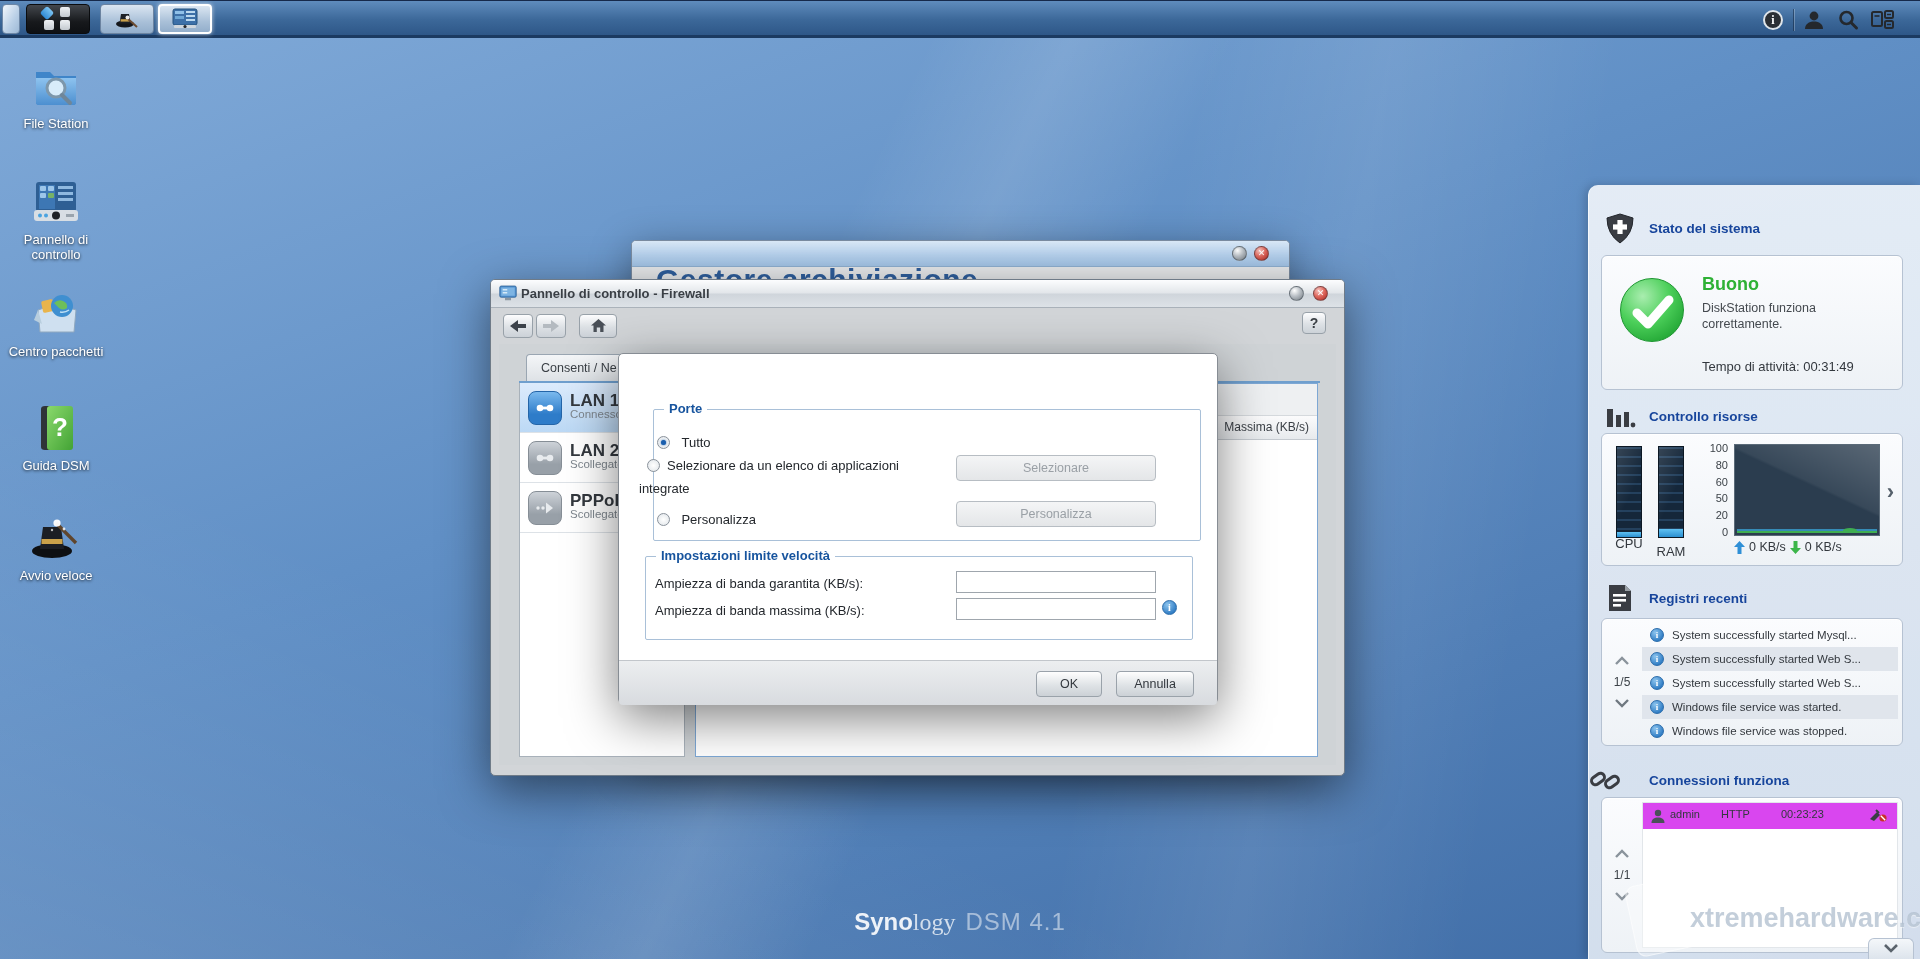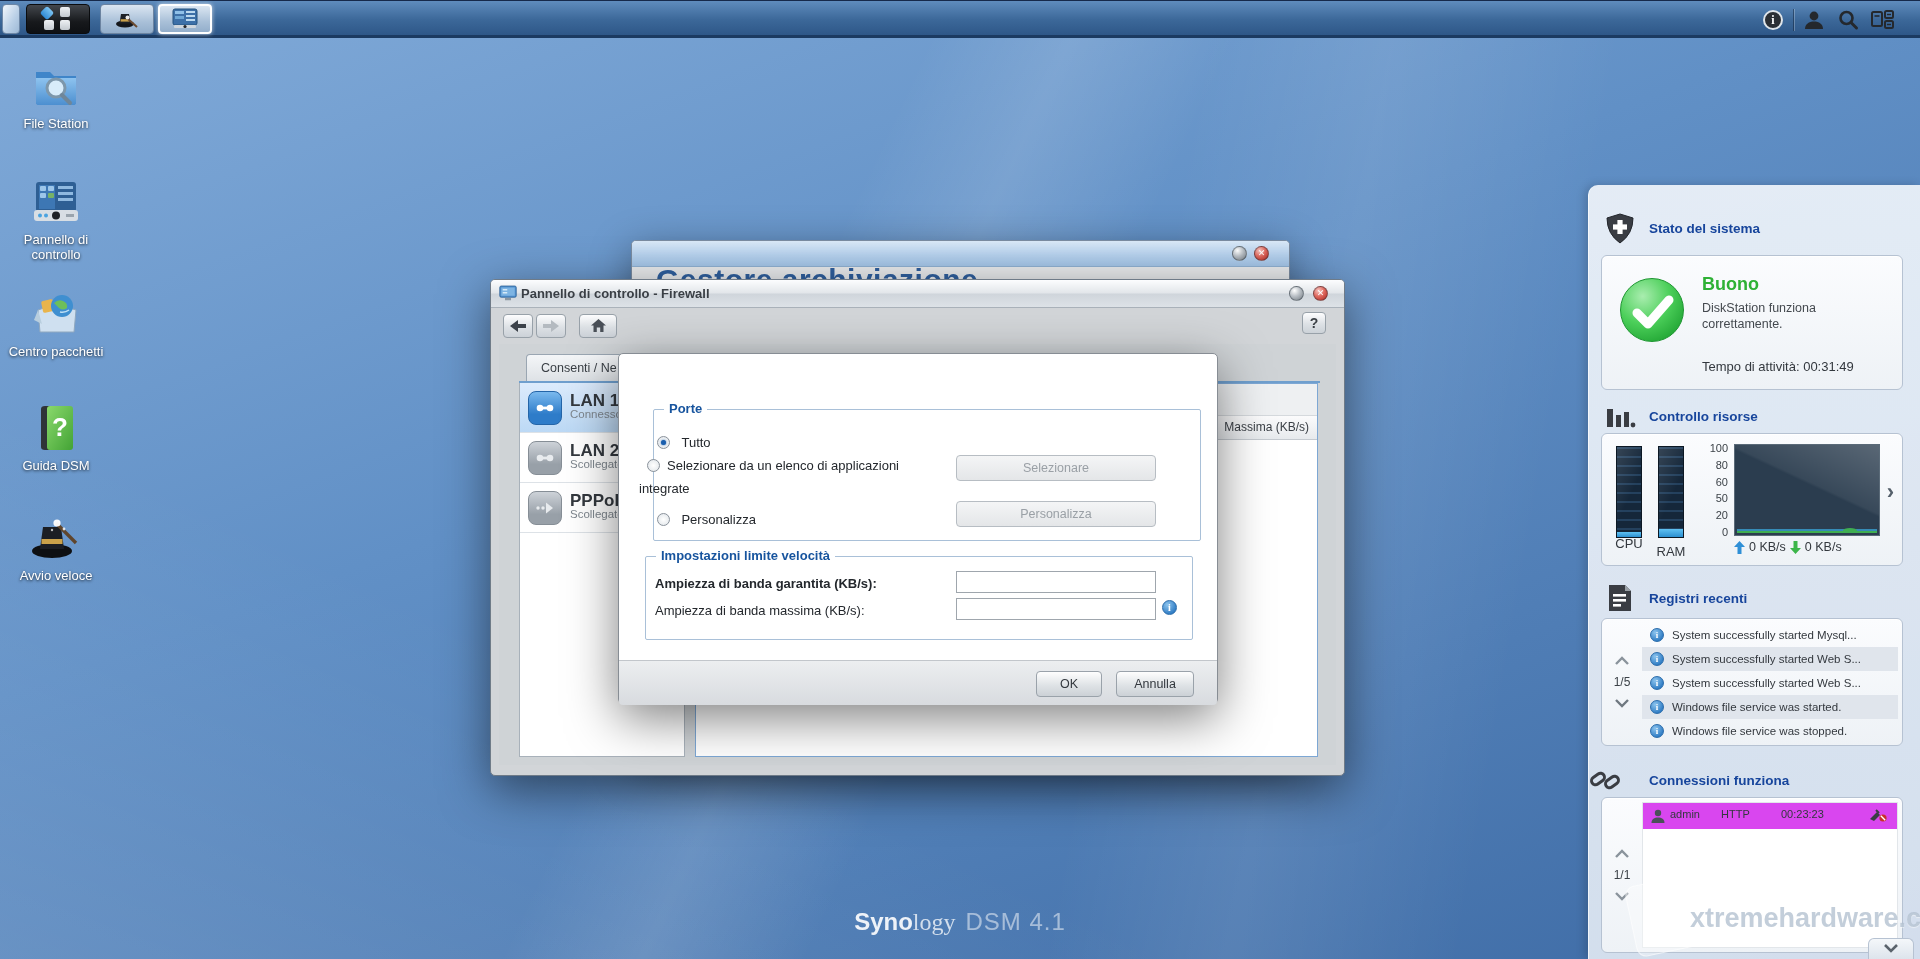--- a/index.html
+++ b/index.html
@@ -394,21 +394,21 @@
     <span class="radio"></span>
     <span class="optlabel" style="margin-left:7px;">Personalizza</span>
   </div>
   <div class="btn dis" style="left:337px;top:147px;width:200px;">
     <span>Personalizza</span>
   </div>
 
   <div class="fset" style="left:26px;top:202px;width:548px;height:84px;">
     <div class="legend">Impostazioni limite velocità</div>
   </div>
-  <div class="abs optlabel" style="left:36px;top:222px;font-weight:bold;">Ampiezza di banda garantita (KB/s):</div>
+  <div class="abs optlabel" style="left:36px;top:222px;">Ampiezza di banda garantita (KB/s):</div>
   <input class="tinput" style="left: 337px; top: 217px;" value="">
   <div class="abs optlabel" style="left:36px;top:249px;">Ampiezza di banda massima (KB/s):</div>
   <input class="tinput" style="left: 337px; top: 244px;" value="">
   <div class="infoico" style="left:543px;top:246px;">i</div>
 
   <div class="dfooter">
     <div class="btn" style="left:417px;top:10px;width:66px;">
       <span>OK</span>
     </div>
     <div class="btn" style="left:497px;top:10px;width:78px;">

